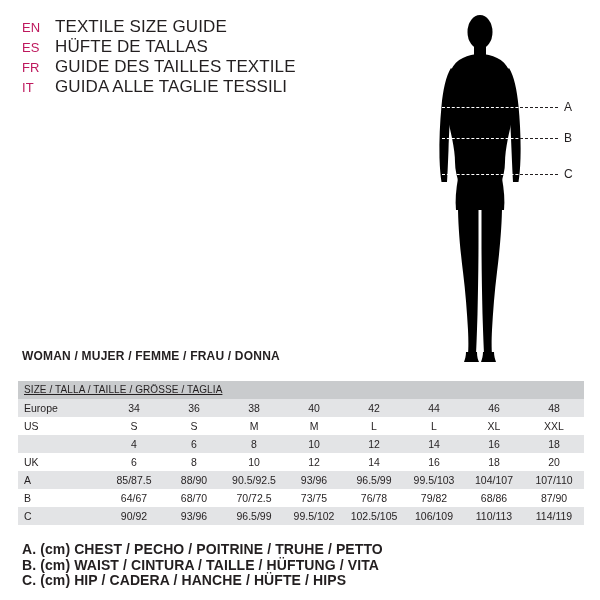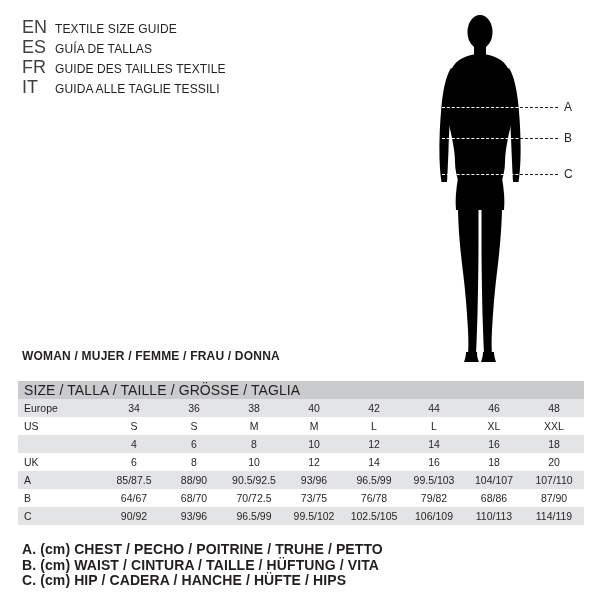--- a/index.html
+++ b/index.html
@@ -34,25 +34,25 @@
     display: flex;
     align-items: baseline;
     height: 20px;
     line-height: 20px;
     font-size: 12.5px;
     letter-spacing: 0.1px;
   }
   .lang-code {
     width: 33px;
     flex: none;
-    font-size: 18px;
-    color: #404040;
+    font-size: 13px;
+    color: #be185d;
   }
   .lang-text {
-    font-size: 12px;
+    font-size: 17px;
     color: #231f20;
   }
 
   
   .figure-wrap {
     position: absolute;
     left: 380px;
     top: 10px;
     width: 210px;
     height: 360px;
@@ -113,22 +113,23 @@
     color: #231f20;
     font-size: 10.5px;
   }
   table.size-table td.rowhead, table.size-table th.rowhead {
     text-align: left;
     padding-left: 6px;
     width: 86px;
   }
   tr.head-row td {
     background: #c9cbcd;
-    font-size: 14px;
+    font-size: 10px;
     letter-spacing: 0.1px;
+    text-decoration: underline;
   }
   tr.shade td {
     background: #e3e4e6;
     margin-top: 16px;
   }
   tr.plain td {
     background: #ffffff;
   }
 
   
@@ -151,21 +152,21 @@
 
 <div class="page">
 
   <div class="lang-block">
     <div class="lang-row">
       <span class="lang-code">EN</span>
       <span class="lang-text">TEXTILE SIZE GUIDE</span>
     </div>
     <div class="lang-row">
       <span class="lang-code">ES</span>
-      <span class="lang-text">GUÍA DE TALLAS</span>
+      <span class="lang-text">HÜFTE DE TALLAS</span>
     </div>
     <div class="lang-row">
       <span class="lang-code">FR</span>
       <span class="lang-text">GUIDE DES TAILLES TEXTILE</span>
     </div>
     <div class="lang-row">
       <span class="lang-code">IT</span>
       <span class="lang-text">GUIDA ALLE TAGLIE TESSILI</span>
     </div>
   </div>

